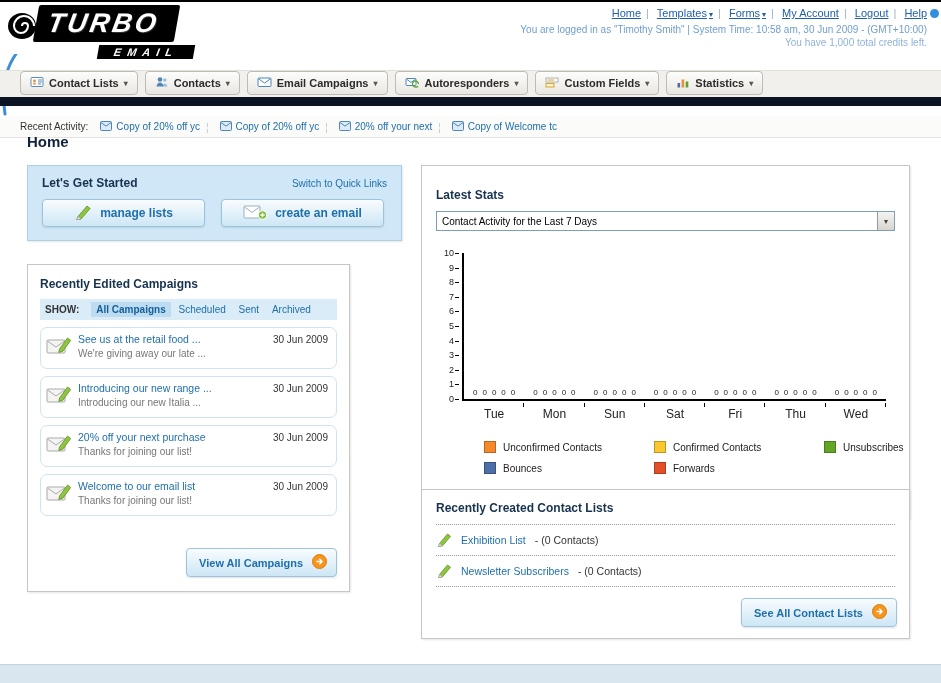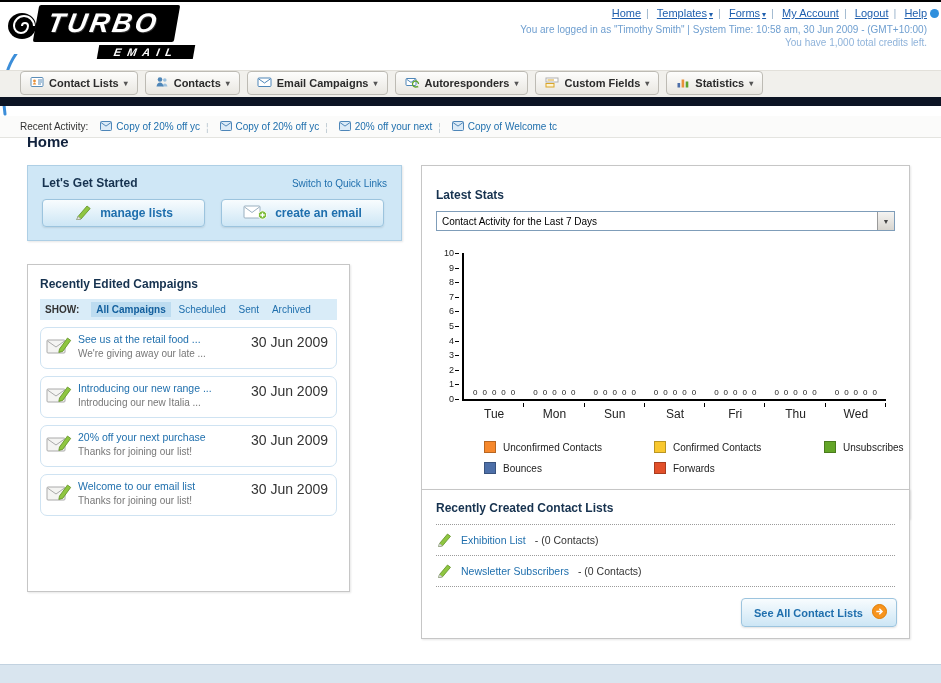--- a/index.html
+++ b/index.html
@@ -62,21 +62,21 @@
   .filters { margin-top:8px; background:#d9ecf8; height:21px; display:flex; align-items:center; padding:0 5px; gap:12px; font-size:10px; }
   .show-label { font-weight:bold; color:#333; }
   .filter { color:#1f6fad; cursor:pointer; padding:2px 5px; }
   .filter.selected { background:#bddcf0; color:#14609e; font-weight:bold; }
   .camp-item { margin-top:7px; border:1px solid #cfe3f2; border-radius:7px; padding:5px 8px 4px 5px;
                display:flex; align-items:flex-start; min-height:42px; background:#fff; cursor:pointer; }
   .camp-icon { width:32px; padding-top:2px; }
   .camp-text { flex:1; }
   .camp-title { font-size:10.5px; color:#1f6fad; }
   .camp-sub { font-size:10px; color:#777; margin-top:3px; }
-  .camp-date { font-size:14px; color:#333; white-space:nowrap; padding-top:1px; }
+  .camp-date { font-size:10px; color:#333; white-space:nowrap; padding-top:1px; }
   .btn-arrow { position:absolute; display:inline-flex; align-items:center; gap:9px; padding:5px 9px 5px 12px;
                background:linear-gradient(#f8fcfe,#cde6f5); border:1px solid #9cc4de; border-radius:4px;
                font-size:11px; font-weight:bold; color:#1f6fad; cursor:pointer; box-shadow:0 1px 2px rgba(0,0,0,.12); }
   .view-all { right:12px; bottom:14px; }
 
   
   .panel-stats { left:421px; top:163px; width:489px; height:354px; padding:22px 14px; }
   .stats-select { margin-top:9px; width:100%; height:20px; border:1px solid #7f9db9; background:#fff; font-size:10px;
                   display:flex; align-items:center; justify-content:space-between; padding-left:5px; color:#000; cursor:pointer; }
   .dd-btn { width:17px; height:18px; background:linear-gradient(#f5f4f2,#d8d5cf); border-left:1px solid #9a9a9a;
@@ -370,20 +370,29 @@
               <path d="M13.5 14L21.5 3l3.2 2.4-8 11-3.9 1z" fill="#8fc641" stroke="#5f8f23" stroke-width=".8"></path>
             </svg>
     </span>
     <span class="camp-text">
       <div class="camp-title">Welcome to our email list</div>
       <div class="camp-sub">Thanks for joining our list!</div>
     </span>
     <span class="camp-date">30 Jun 2009</span>
   </div>
 </div>
+    <button class="btn-arrow view-all">
+      <span>View All Campaigns</span>
+      <span>
+        <svg width="15" height="15" viewBox="0 0 15 15">
+            <circle cx="7.5" cy="7.5" r="7" fill="#f7941e" stroke="#e07c00"></circle>
+            <path d="M4.3 7.5h5.4M7.3 4.8l2.7 2.7-2.7 2.7" fill="none" stroke="#fff" stroke-width="1.5"></path>
+          </svg>
+      </span>
+    </button>
   </section>
 
   <section class="panel panel-stats">
     <div class="panel-title">Latest Stats</div>
     <div class="stats-select" role="combobox">
       <span>Contact Activity for the Last 7 Days</span>
       <span class="dd-btn">▼</span>
     </div>
     <div class="chart">
       <div class="y-axis">

